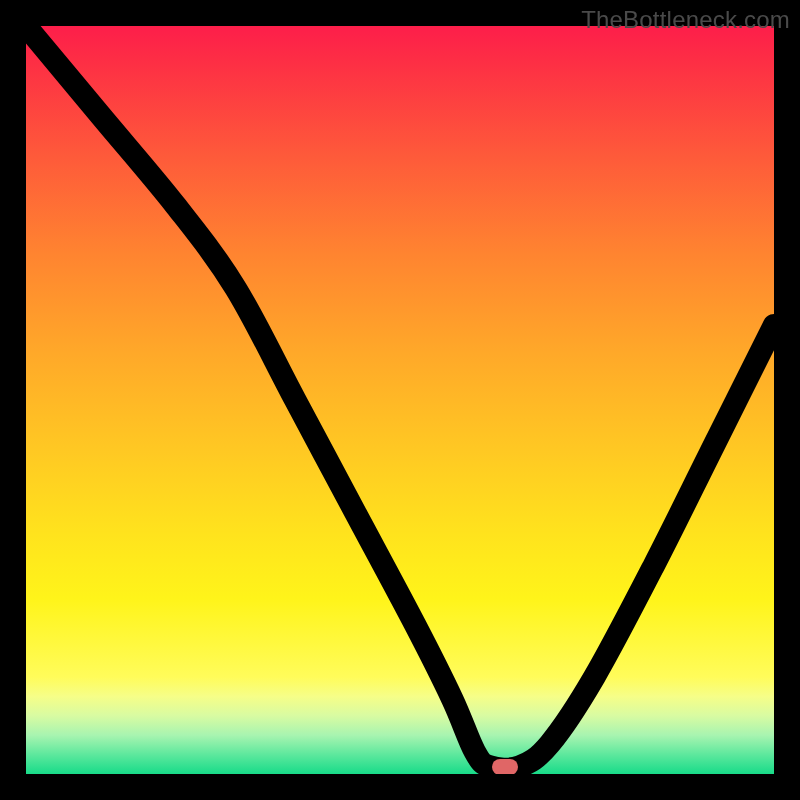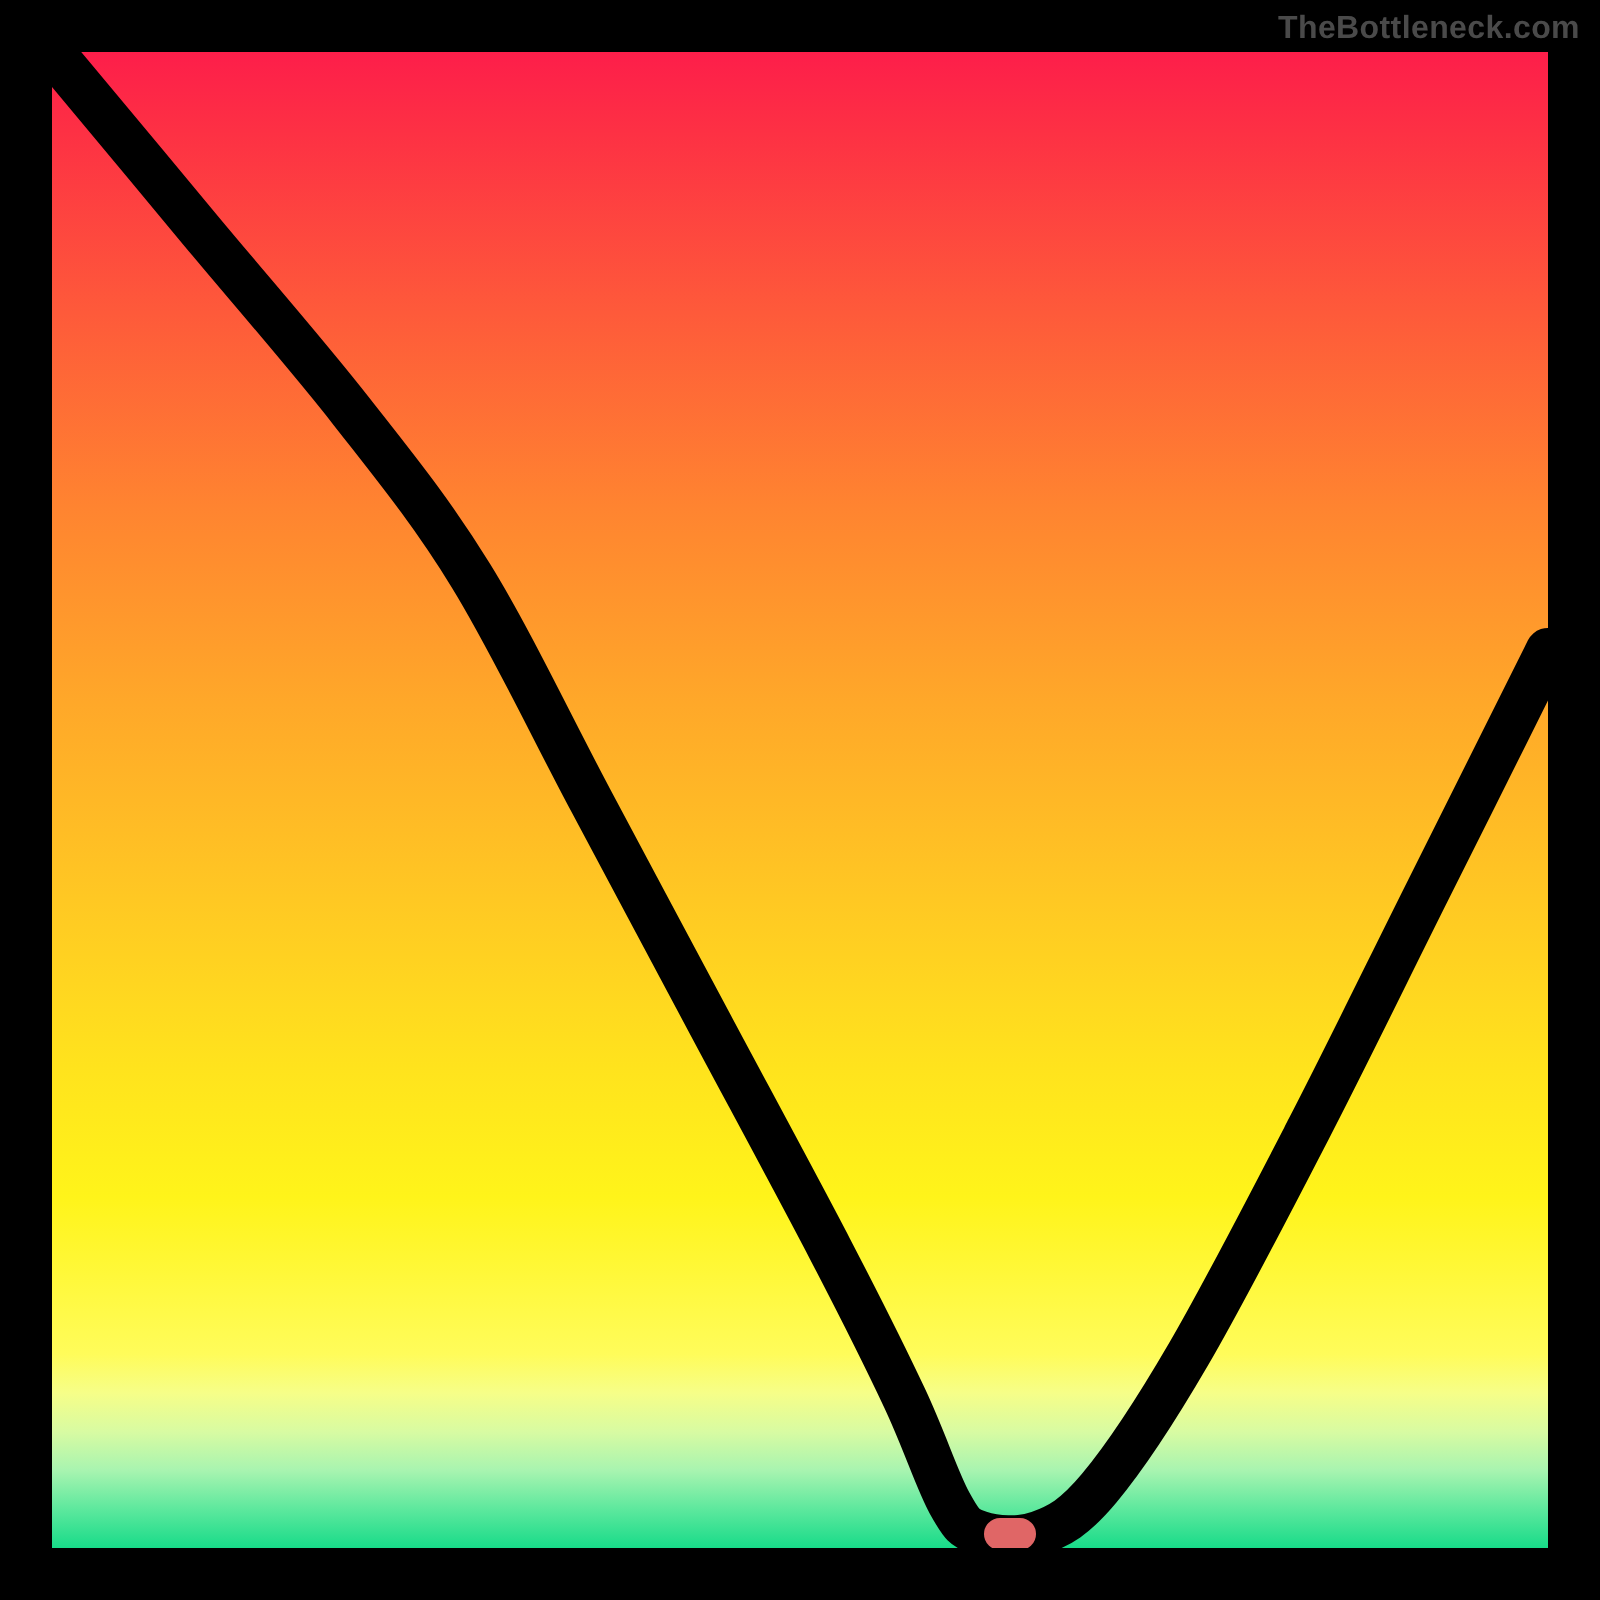--- a/index.html
+++ b/index.html
@@ -14,22 +14,22 @@
     position: relative;
     width: 800px;
     height: 800px;
     background: #000;
   }
   .watermark {
     position: absolute;
     top: 6px;
     right: 10px;
     color: #4a4a4a;
-    font-size: 16px;
-    font-weight: 700;
+    font-size: 24px;
+    font-weight: 400;
     letter-spacing: 0.2px;
     z-index: 10;
   }
   .plot {
     position: absolute;
     left: 26px;
     top: 26px;
     width: 748px;
     height: 748px;
     overflow: hidden;

